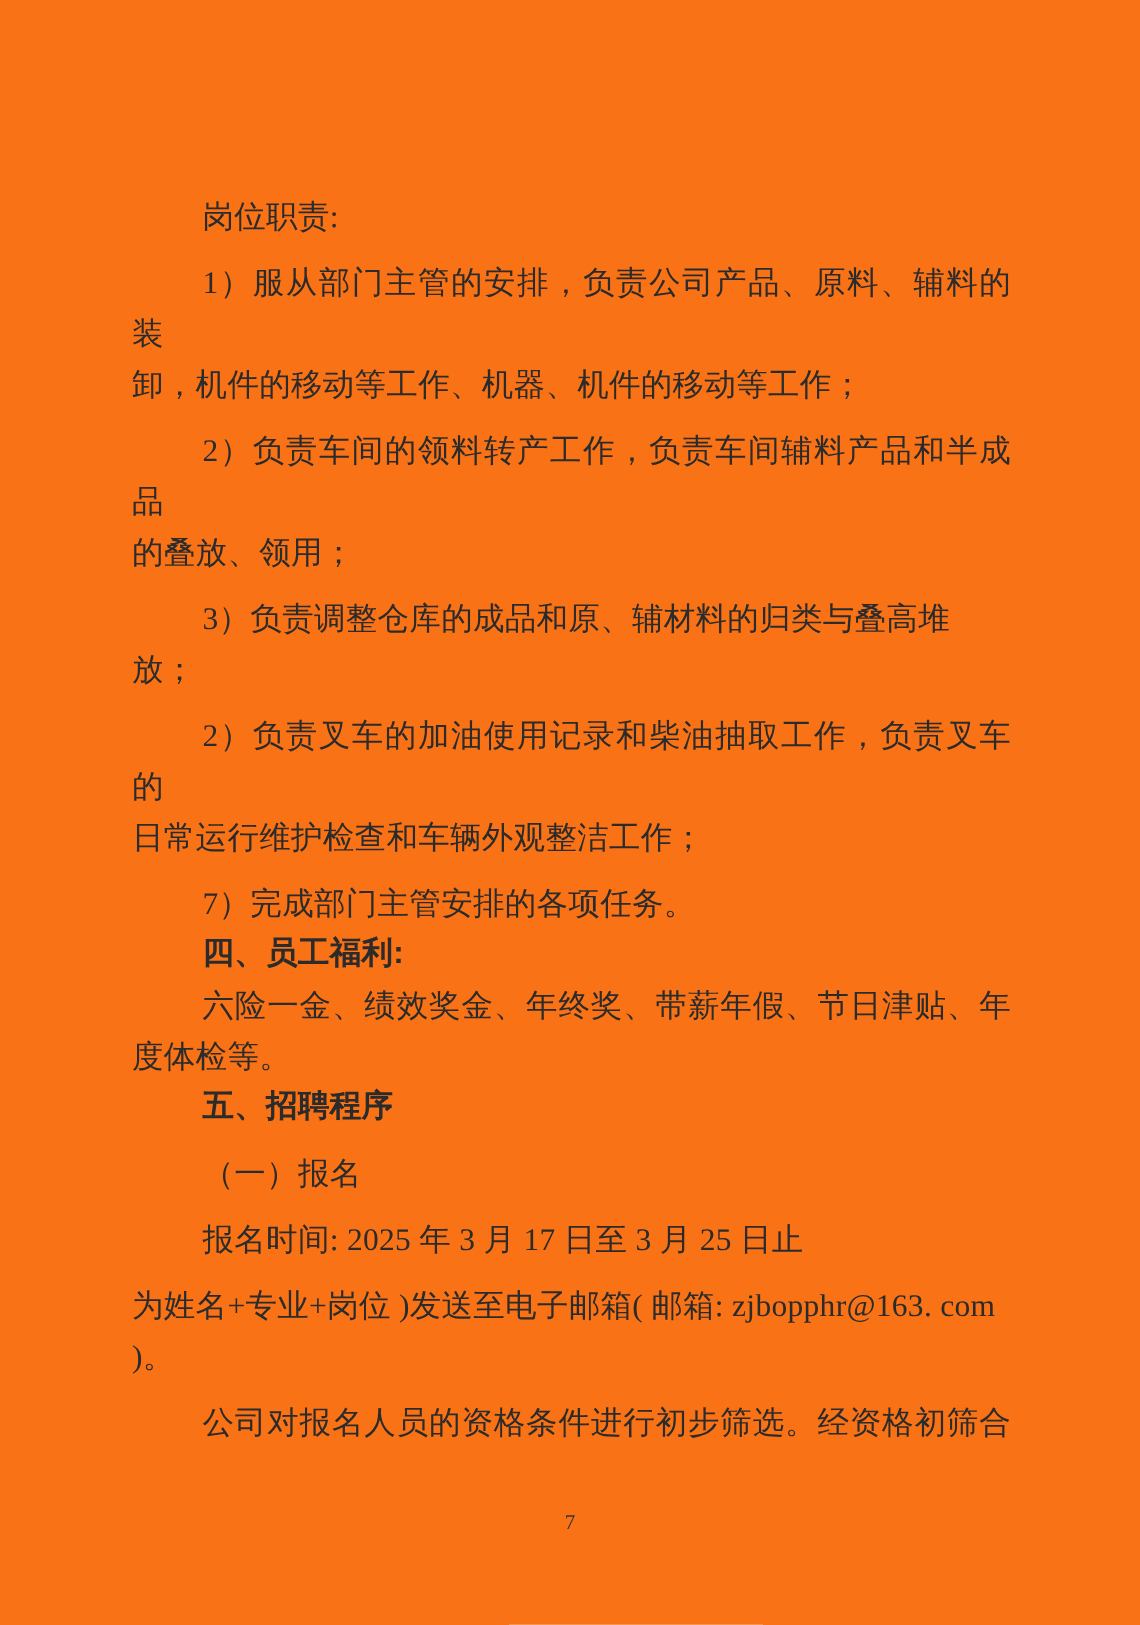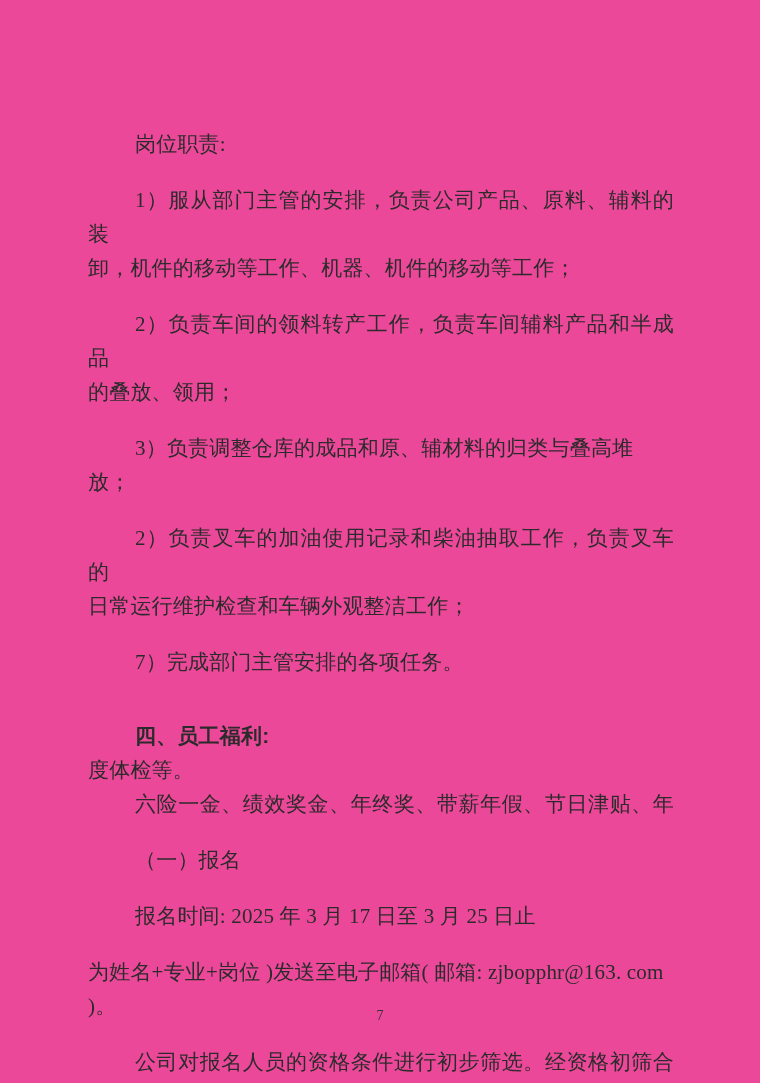--- a/index.html
+++ b/index.html
@@ -7,21 +7,21 @@
   body {
     width: 760px; height: 1083px;
     background: #ffffff;
     overflow: hidden;
     font-family: "Liberation Serif", "DejaVu Serif", serif;
     color: #2b2b2b;
   }
   .sheet {
     position: relative;
     width: 760px; height: 1083px;
-    background: #ec4899;
+    background: #f97316;
     text-decoration: underline;
   }
   .content {
     position: absolute;
     left: 88px; top: 127px;
     width: 586px;
   }
   .line {
     font-size: 21px;
     line-height: 34px;
@@ -30,22 +30,22 @@
   .indent { text-indent: 47px; }
   .fill {
     text-align: justify;
     text-align-last: justify;
   }
   .heading .line {
     font-family: "Liberation Sans", "DejaVu Sans", sans-serif;
     font-weight: 700;
   }
   .gap-none { margin-top: 0; }
-  .gap-para { margin-top: 22px; }
-  .gap-section { margin-top: 40px; }
+  .gap-para { margin-top: 10px; }
+  .gap-section { }
   .footer {
     position: absolute;
     left: 0; top: 1008px;
     width: 100%;
     text-align: center;
     font-size: 14px;
     color: #333333;
   }
 </style>
 </head>
@@ -71,22 +71,25 @@
         <div class="line indent fill">2）负责叉车的加油使用记录和柴油抽取工作，负责叉车的</div>
         <div class="line">日常运行维护检查和车辆外观整洁工作；</div>
       </div>
       <div class="para gap-para">
         <div class="line indent">7）完成部门主管安排的各项任务。</div>
       </div>
       <div class="heading gap-section">
         <div class="line indent">四、员工福利:</div>
       </div>
       <div class="para gap-none">
+        <div class="line indent fill">六险一金、绩效奖金、年终奖、带薪年假、节日津贴、年</div>
         <div class="line">度体检等。</div>
-        <div class="line indent fill">六险一金、绩效奖金、年终奖、带薪年假、节日津贴、年</div>
+      </div>
+      <div class="heading gap-section">
+        <div class="line indent">五、招聘程序</div>
       </div>
       <div class="para gap-para">
         <div class="line indent">（一）报名</div>
       </div>
       <div class="para gap-para">
         <div class="line indent">报名时间: 2025 年 3 月 17 日至 3 月 25 日止</div>
       </div>
       <div class="para gap-para">
         <div class="line">为姓名+专业+岗位 )发送至电子邮箱( 邮箱: zjbopphr@163. com )。</div>
       </div>

